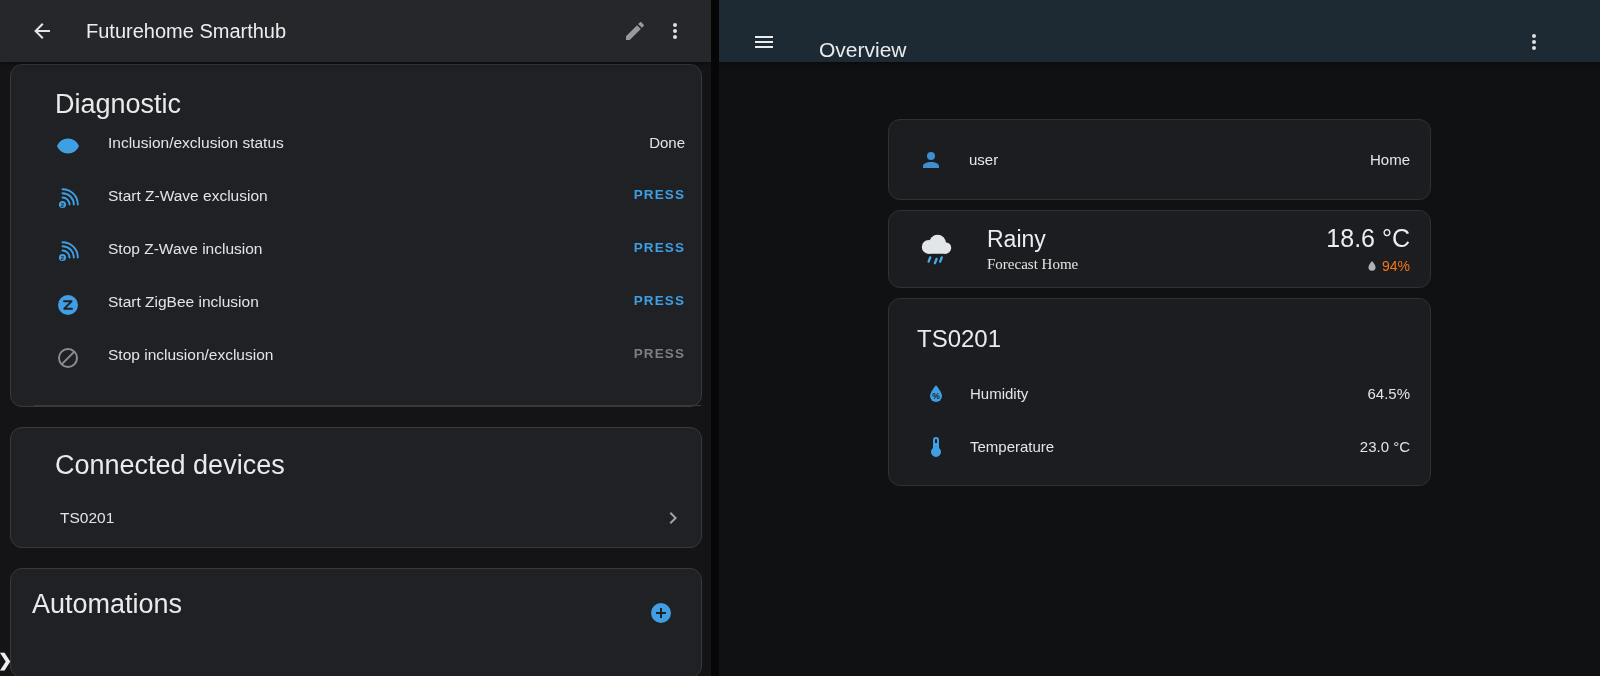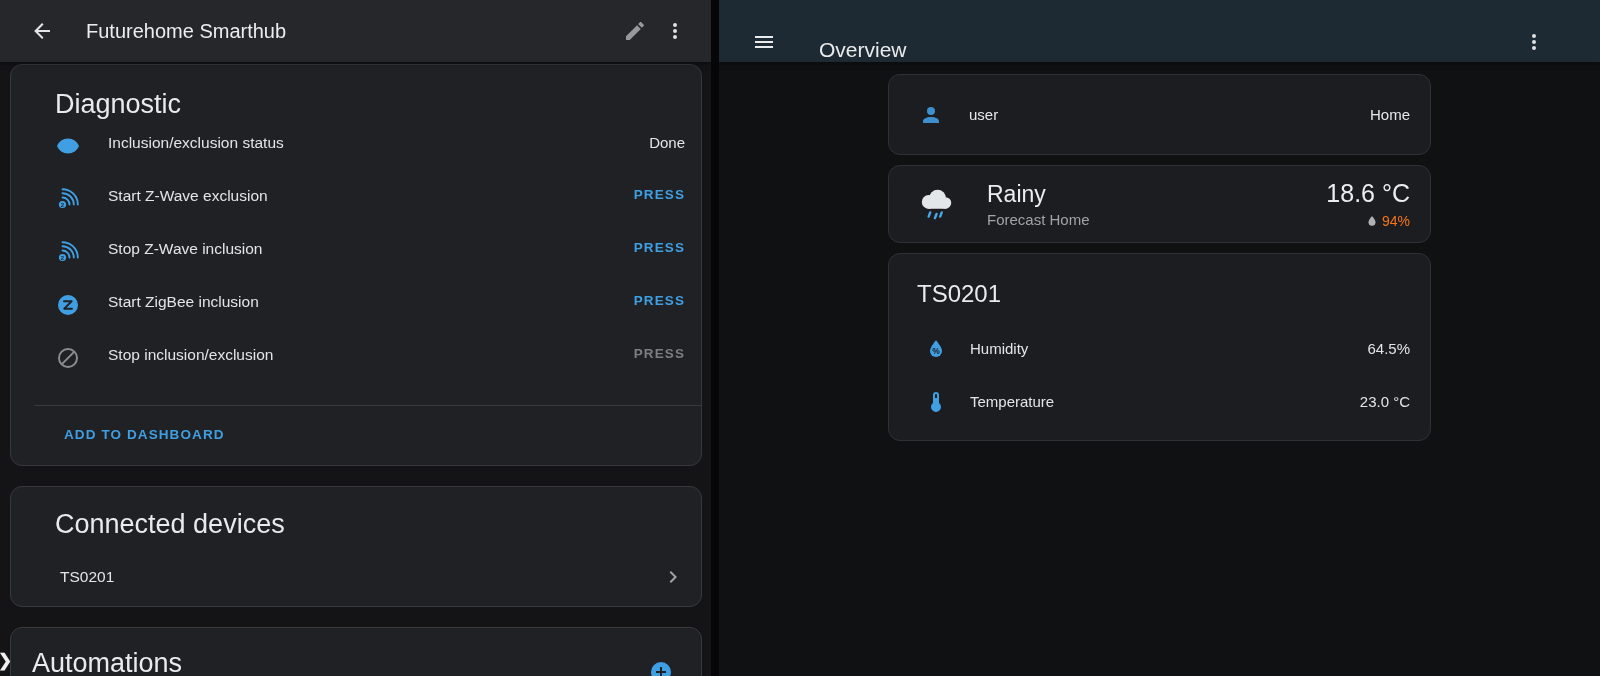--- a/index.html
+++ b/index.html
@@ -57,29 +57,29 @@
   .right-panel { flex:1; display:flex; flex-direction:column; background:#101113; overflow:hidden; }
   .right-header {
     height:62px; background:#1d2a33; display:flex; align-items:flex-end;
     padding:0 0 0 25px; box-shadow:0 1px 5px rgba(0,0,0,.5); z-index:2; flex:0 0 auto;gap:9px;
   }
   .right-title { font-size:21px; color:#e9ebec; margin-left:26px; font-weight:400; }
   .right-dots { margin-left:auto; margin-right:46px; }
   .view { width:543px; margin:12px auto 0; }
   .r-card { background:#1b1d20; border:1px solid #2f3135; border-radius:12px; margin-bottom:10px; }
 
-  .user-card { height:81px; display:flex; align-items:center; padding:0 20px 0 30px; cursor:pointer; }
+  .user-card { height:81px; display:flex; align-items:center; padding:0 20px 0 30px; cursor:pointer;margin-top:45px; }
   .user-name { font-size:15px; margin-left:26px; color:#e6e7e9; }
   .user-state { margin-left:auto; font-size:15px; color:#e6e7e9; }
 
   .weather-card { height:78px; display:flex; align-items:center; padding:0 20px 0 26px; cursor:pointer; }
   .w-icon { width:42px; height:42px; margin-right:30px; flex:0 0 auto; }
   .w-icon svg { width:100%; height:100%; }
   .w-condition { font-size:23px; color:#ecedee; font-weight:400; }
-  .w-subtitle { font-size:15px; color:#a3a3a3; margin-top:3px; }
+  .w-subtitle { font-size:15px; color:#e5e5e5; margin-top:3px;font-family:Liberation Serif, serif; }
   .w-right { margin-left:auto; text-align:right; }
   .w-temp { font-size:25px; color:#ecedee; }
   .w-hum { display:flex; align-items:center; justify-content:flex-end; gap:3px; margin-top:5px; }
   .w-hum-val { font-size:14px; color:#f97316; }
   .mini-icon { display:inline-flex; width:14px; height:14px; }
   .mini-icon svg { width:100%; height:100%; }
 
   .sensor-card { padding-bottom:12px; }
   .sensor-title { font-size:24px; font-weight:400; color:#e9eaec; padding:26px 24px 14px 28px; }
   .sensor-row { height:53px; display:flex; align-items:center; padding:0 20px 0 35px; }
@@ -180,21 +180,20 @@
           <span class="icon row-icon">
             <svg viewBox="0 0 24 24">
                 <path fill="#8a8d91" d="M12,2A10,10 0 0,0 2,12A10,10 0 0,0 12,22A10,10 0 0,0 22,12A10,10 0 0,0 12,2M12,4C13.85,4 15.55,4.63 16.9,5.69L5.69,16.9C4.63,15.55 4,13.85 4,12A8,8 0 0,1 12,4M12,20C10.15,20 8.45,19.37 7.1,18.31L18.31,7.1C19.37,8.45 20,10.15 20,12A8,8 0 0,1 12,20Z"></path>
               </svg>
           </span>
           <span class="row-label">Stop inclusion/exclusion</span>
           <button class="press-btn disabled">PRESS</button>
         </div>
 
         <div class="card-divider"></div>
-        <button class="dashboard-btn">ADD TO DASHBOARD</button>
       </section>
 
       <section class="card connected-card">
         <h2 class="card-title">Connected devices</h2>
         <div class="device-row">
           <span class="row-label">TS0201</span>
           <span class="icon row-value-icon">
             <svg viewBox="0 0 24 24">
                 <path fill="#9fa2a6" d="M8.59,16.58L13.17,12L8.59,7.41L10,6L16,12L10,18L8.59,16.58Z"></path>
               </svg>

